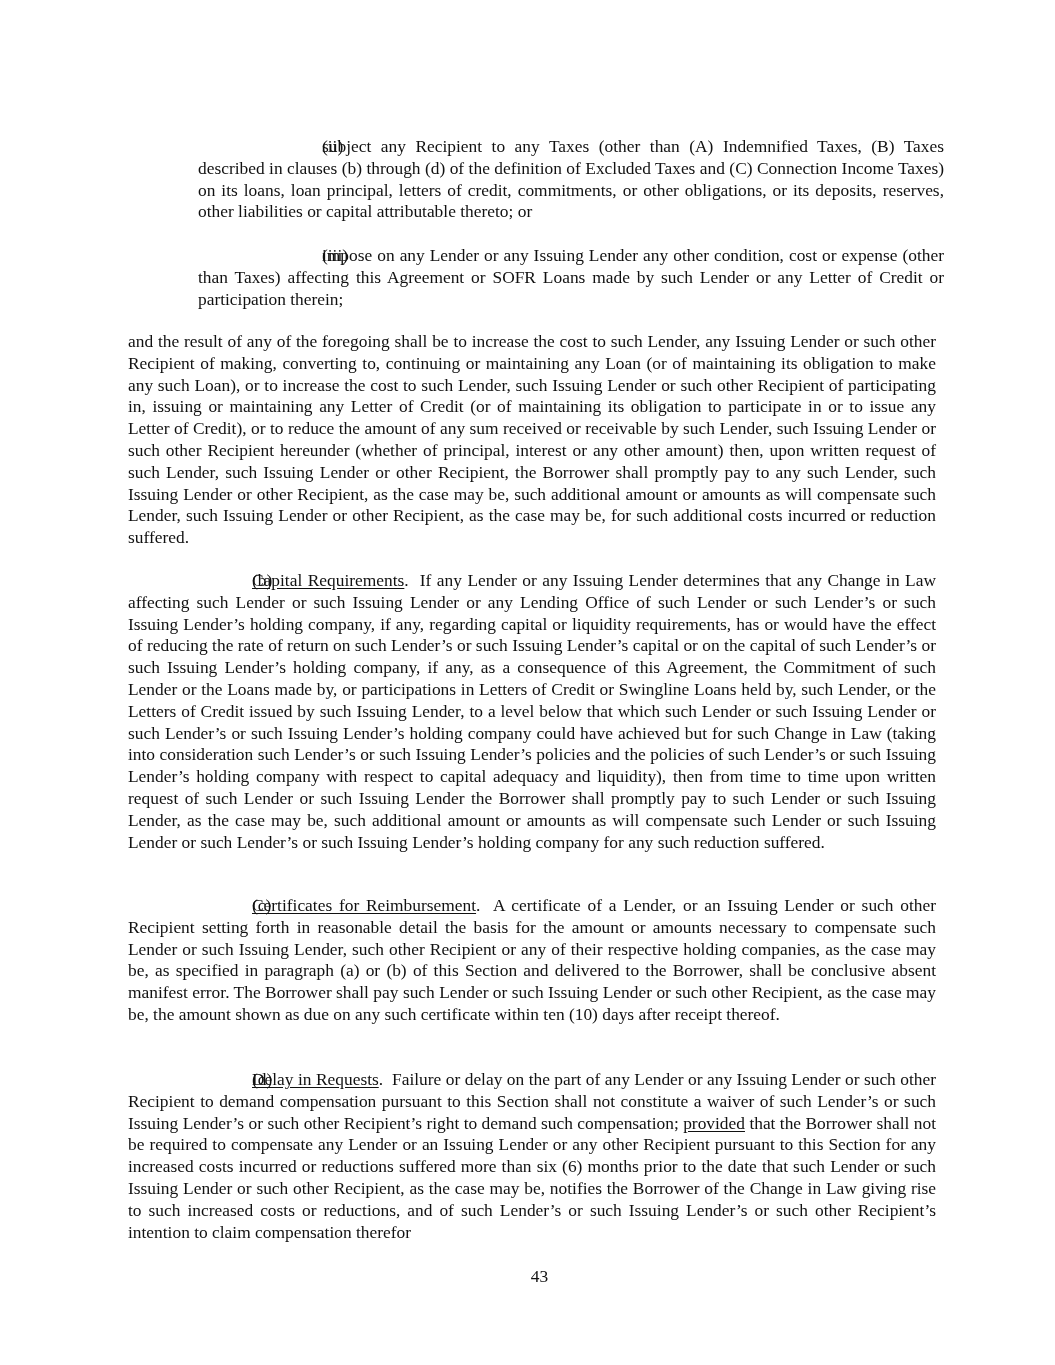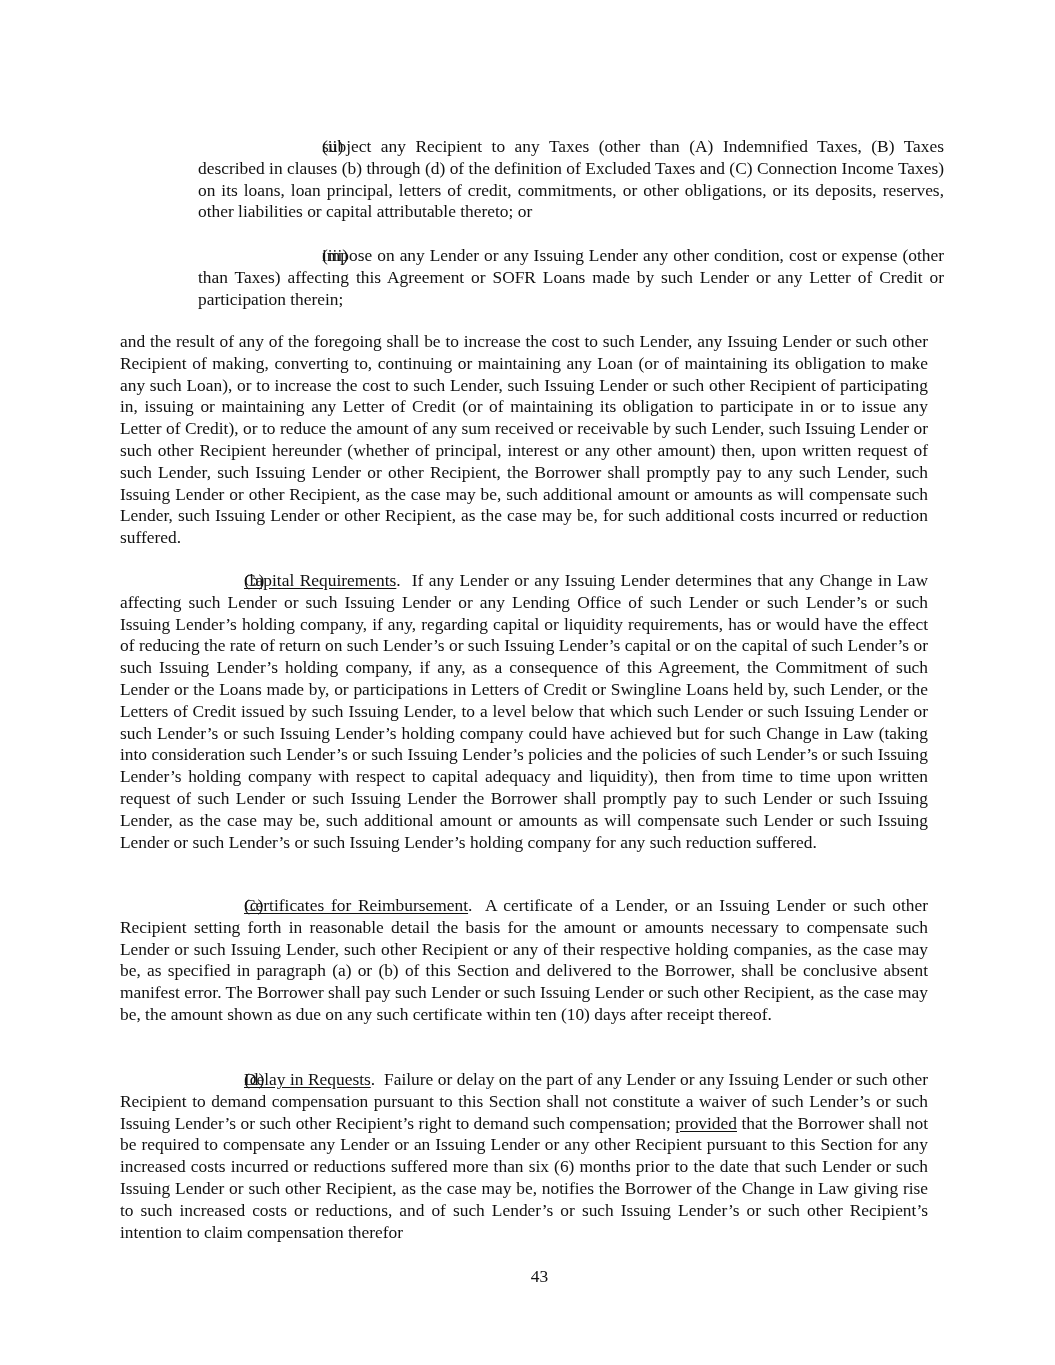--- a/index.html
+++ b/index.html
@@ -5,21 +5,21 @@
   html, body { margin: 0; padding: 0; background: #ffffff; }
   body { width: 1055px; height: 1365px; position: relative; overflow: hidden; }
   .page {
     position: absolute; left: 0; top: 0; width: 1055px; height: 1365px;
     font-family: "Liberation Serif", serif; font-size: 17.4px; line-height: 21.8px;
     color: #111111;
   }
   .para { position: absolute; text-align: justify; margin: 12px; }
   .para .lbl { display: inline-block; }
   .ind-block { left: 186px; width: 746px; }
-  .main-block { left: 108px; width: 808px; }
+  .main-block { left: 116px; width: 808px; }
   .u { text-decoration: underline; text-underline-offset: 2px; }
   .pagenum { position: absolute; top: 1266px; left: 0; width: 1055px; text-align: center; padding-left: 12px; }
 </style>
 </head>
 <body>
 
 <div class="page">
 
   <p class="para ind-block" style="top:124px; text-indent:62px;"><span class="lbl" style="width:62px;">(ii)</span><span>subject any Recipient to any Taxes (other than (A) Indemnified Taxes, (B) Taxes described in clauses (b) through (d) of the definition of Excluded Taxes and (C) Connection Income Taxes) on its loans, loan principal, letters of credit, commitments, or other obligations, or its deposits, reserves, other liabilities or capital attributable thereto; or</span></p>
 

